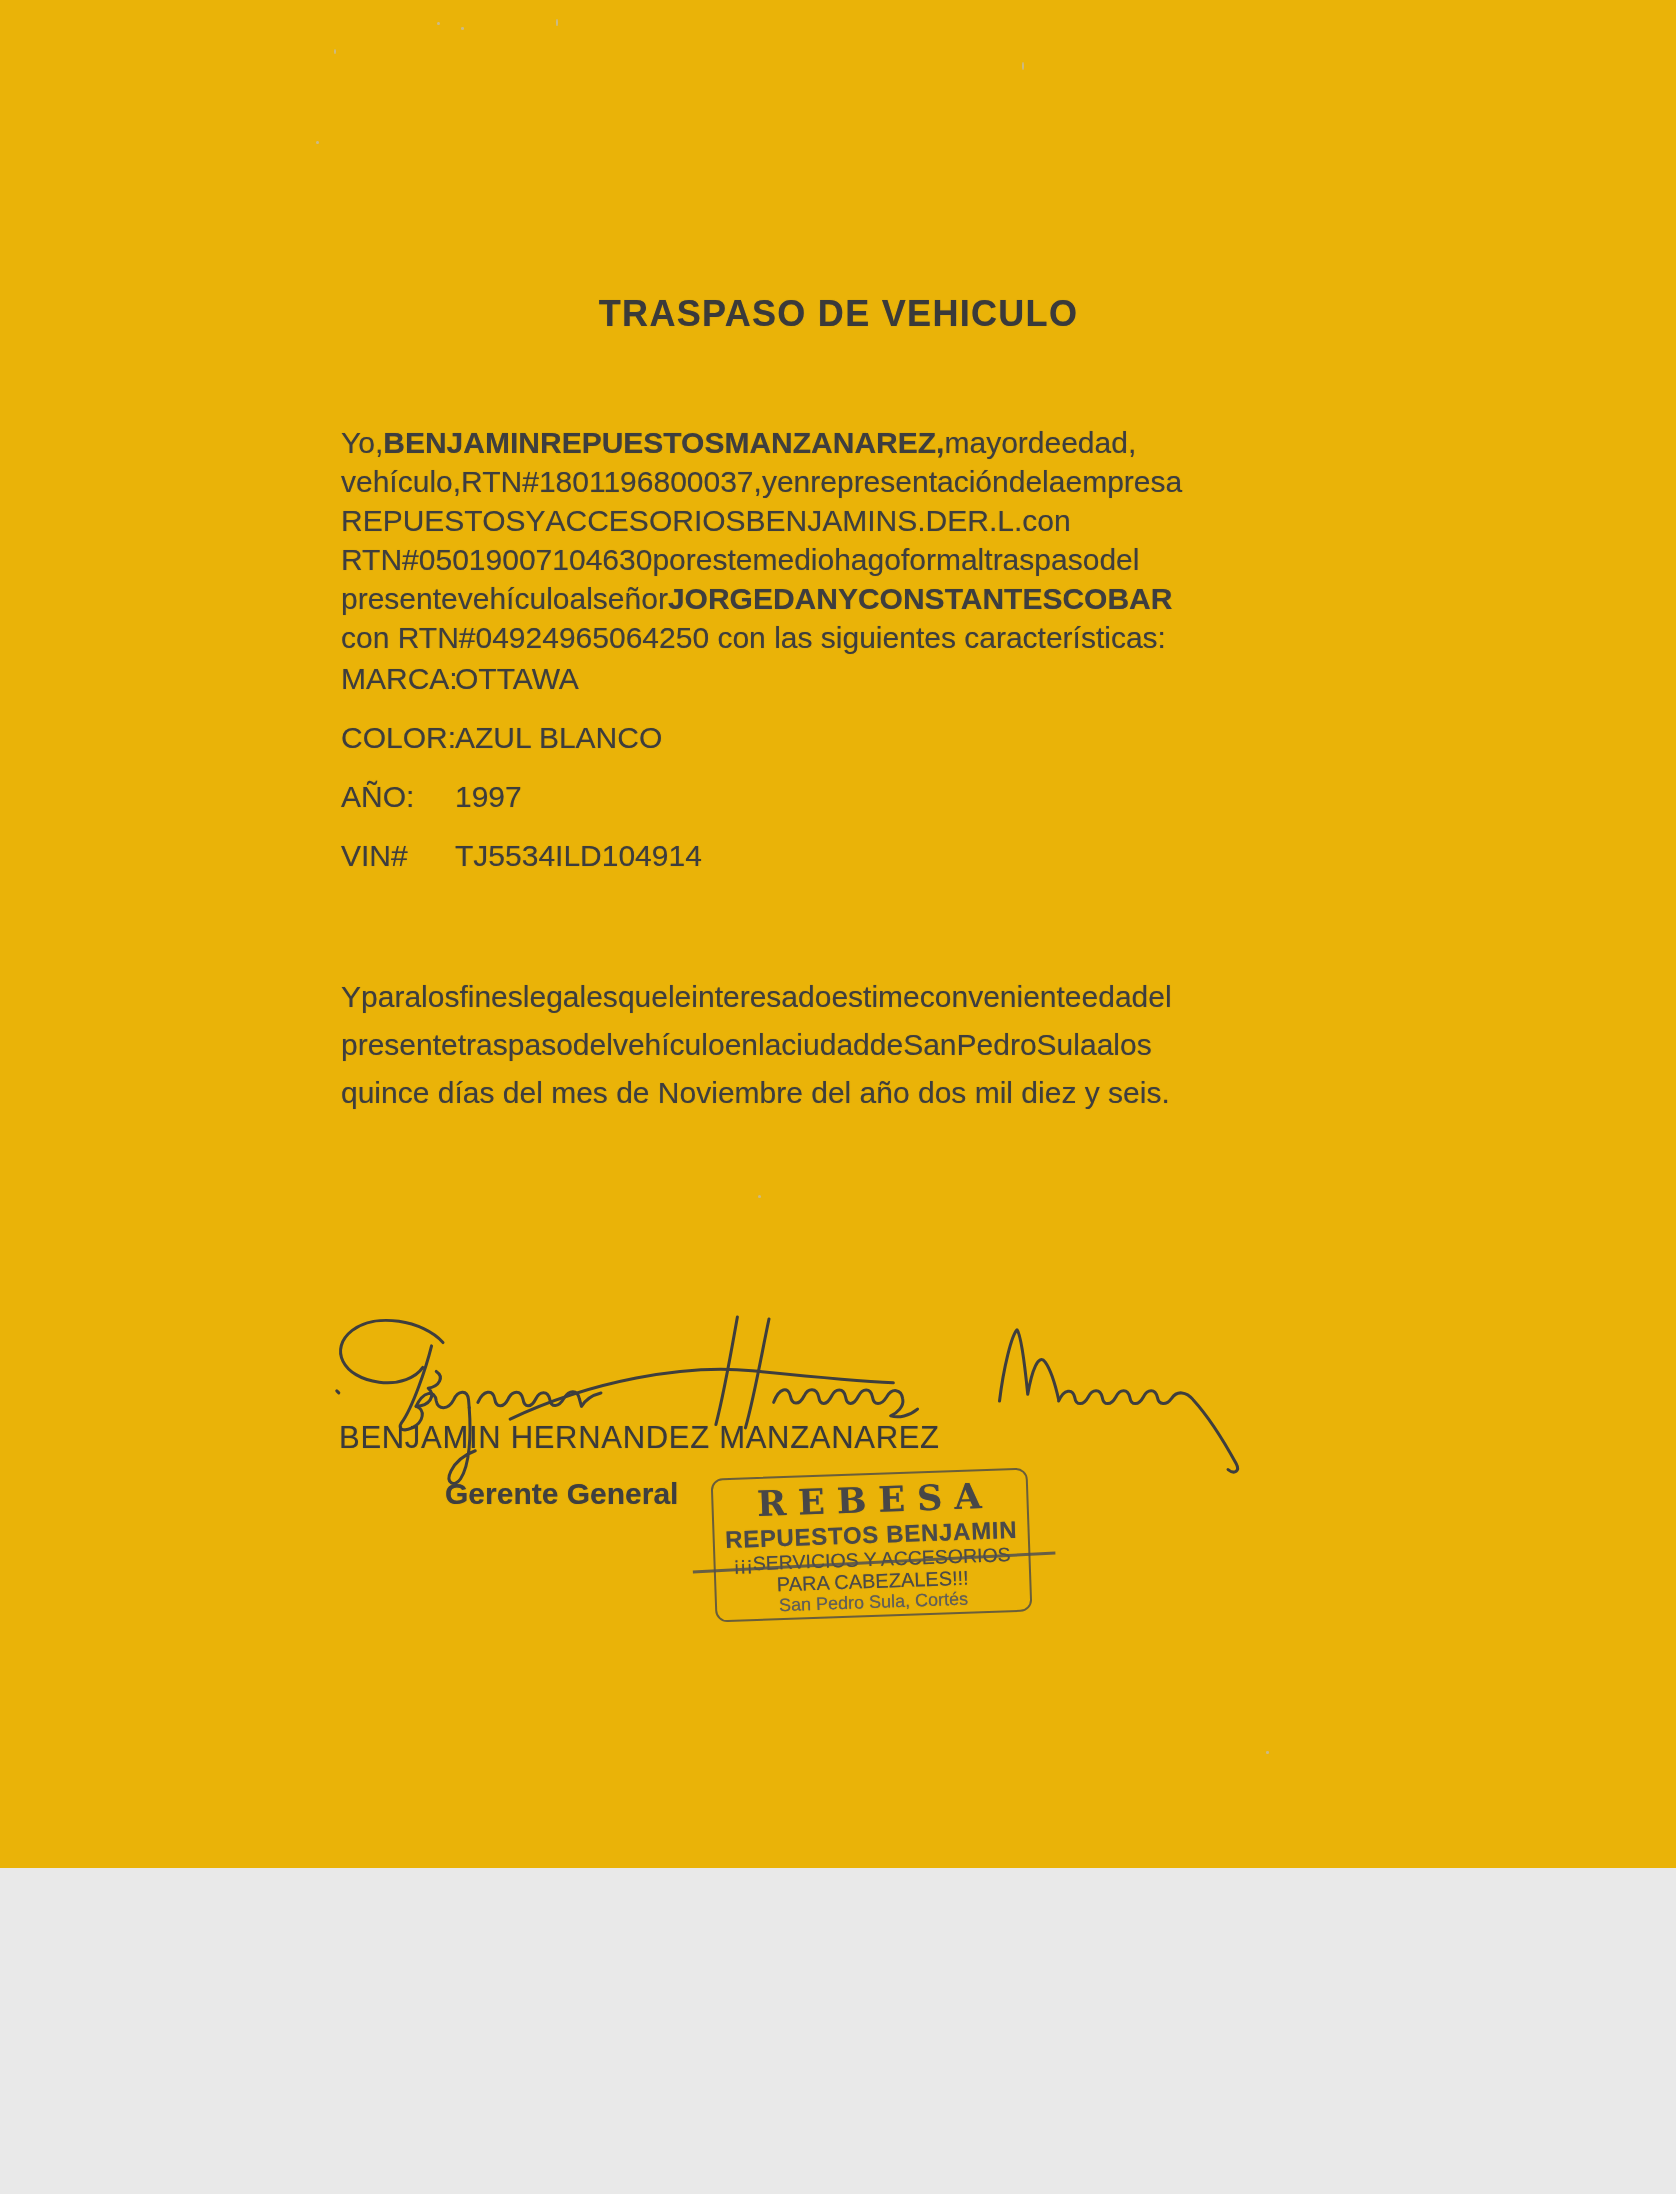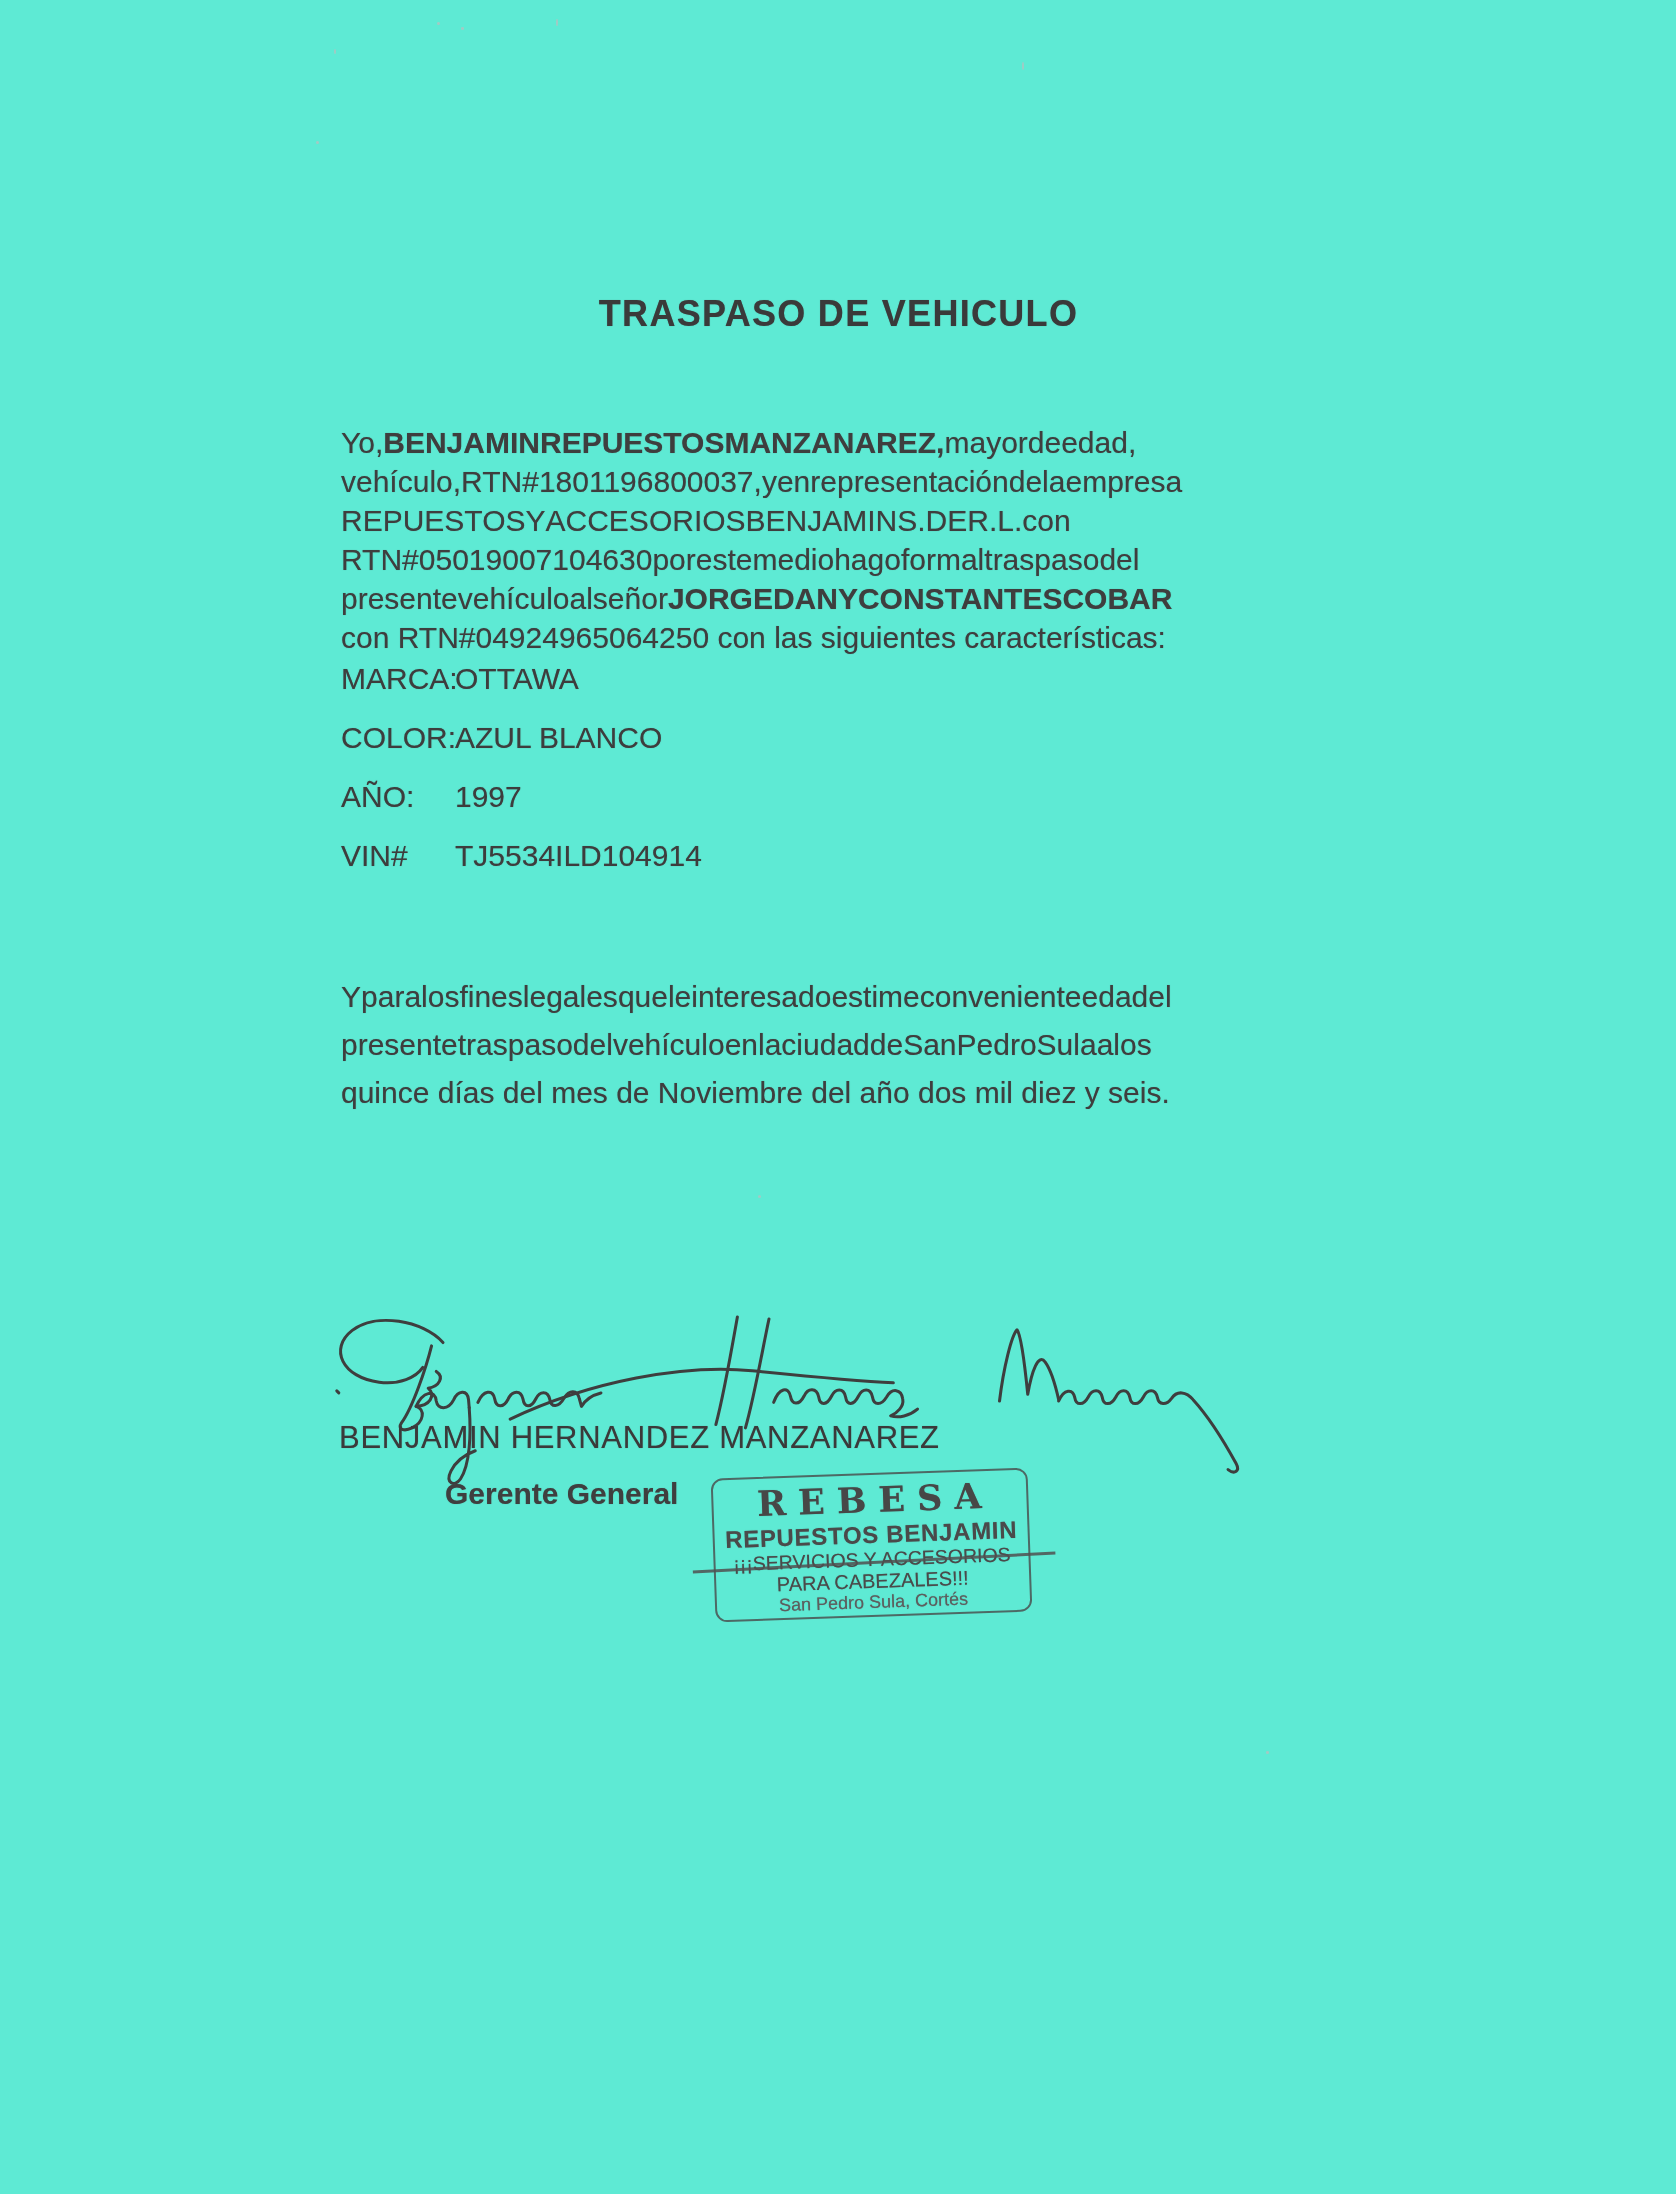--- a/index.html
+++ b/index.html
@@ -1,17 +1,17 @@
 <!DOCTYPE html>
 <html style="font-size:10.7px"><head>
 <meta charset="utf-8">
 <style>
   html,body{margin:0;padding:0;background:#e9e9e9;}
   .page{
-    position:relative;width:1677px;height:2194px;background:#5eead4;
+    position:relative;width:1677px;height:1868px;background:#eab308;
     font-family:"Liberation Sans",sans-serif;color:#3d3d3d;overflow:hidden;
     text-shadow:0 0 0.8px rgba(70,70,70,.55);
   }
   .title{
     position:absolute;top:293px;left:0;width:100%;text-align:center;
     font-size:36px;font-weight:bold;letter-spacing:1.3px;color:#3a3a3a;
   }
   .para{position:absolute;left:341px;width:959px;font-size:30px;color:#3e3e3e;}
   #para1{top:423px;}
   #para1 .tline{height:39px;line-height:39px;}

